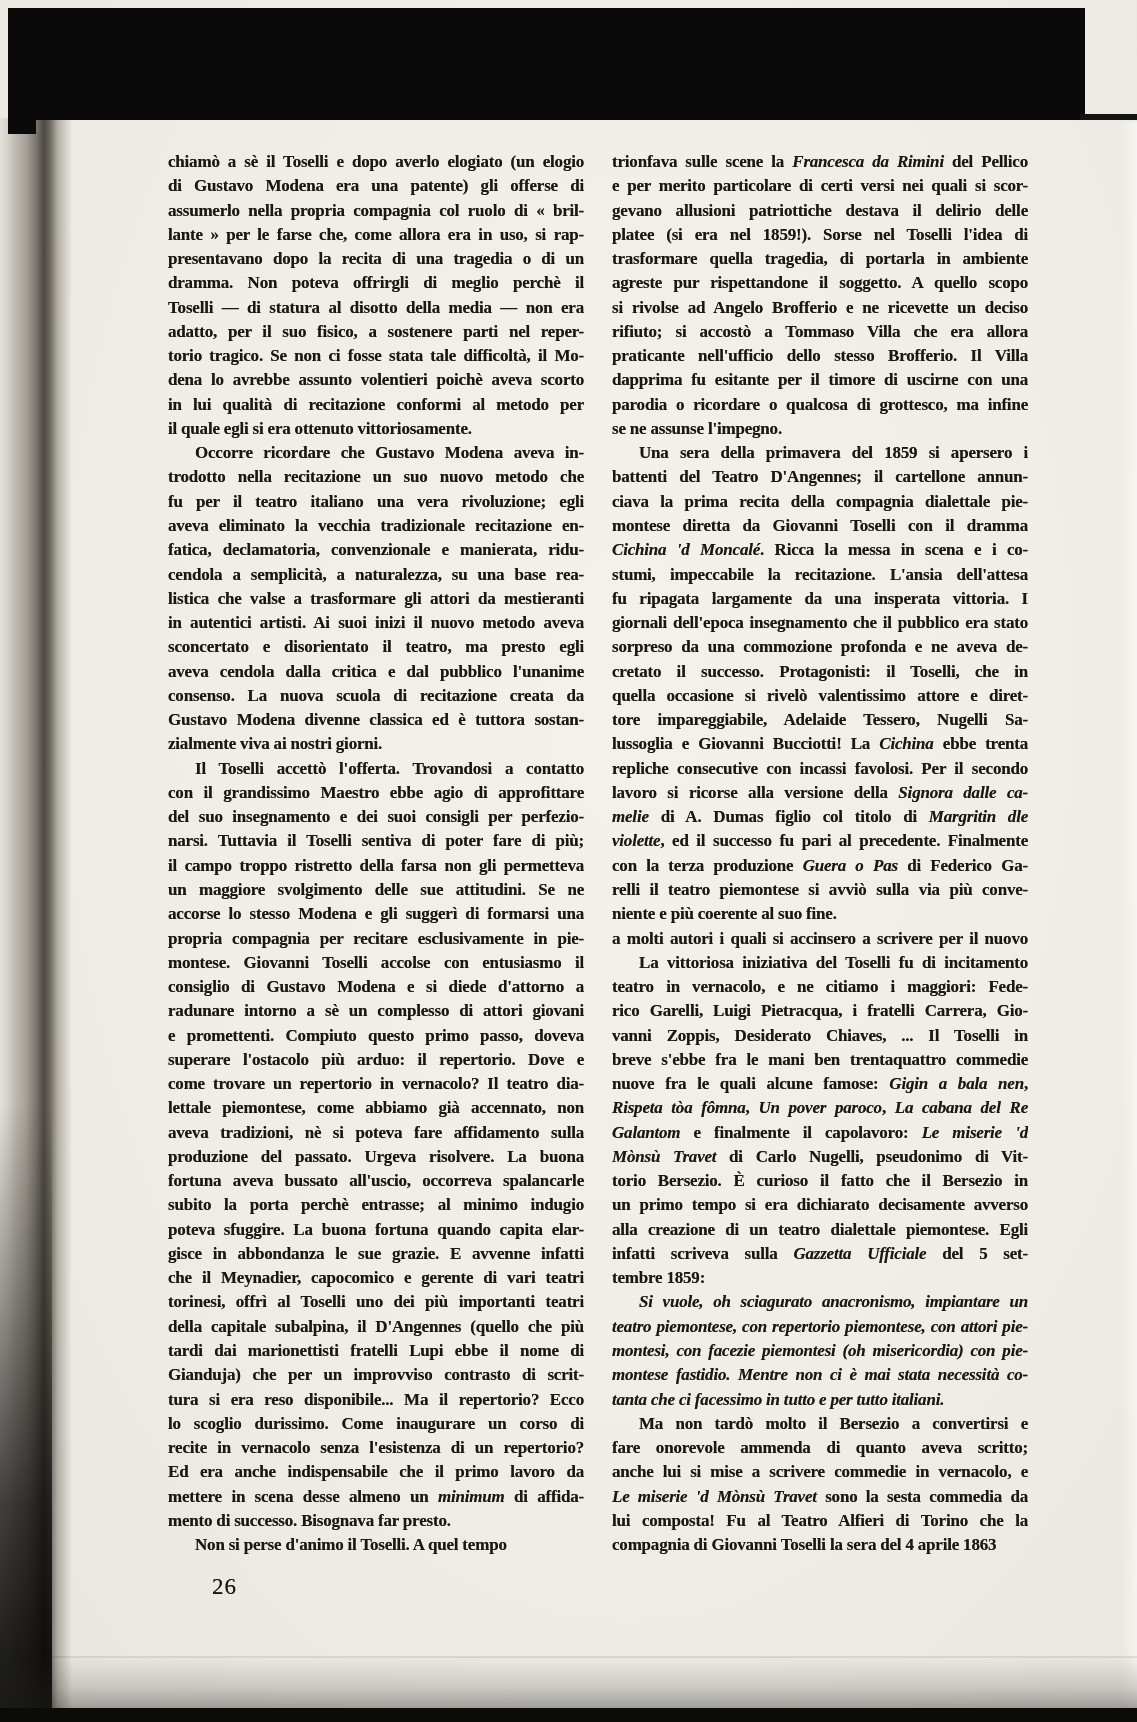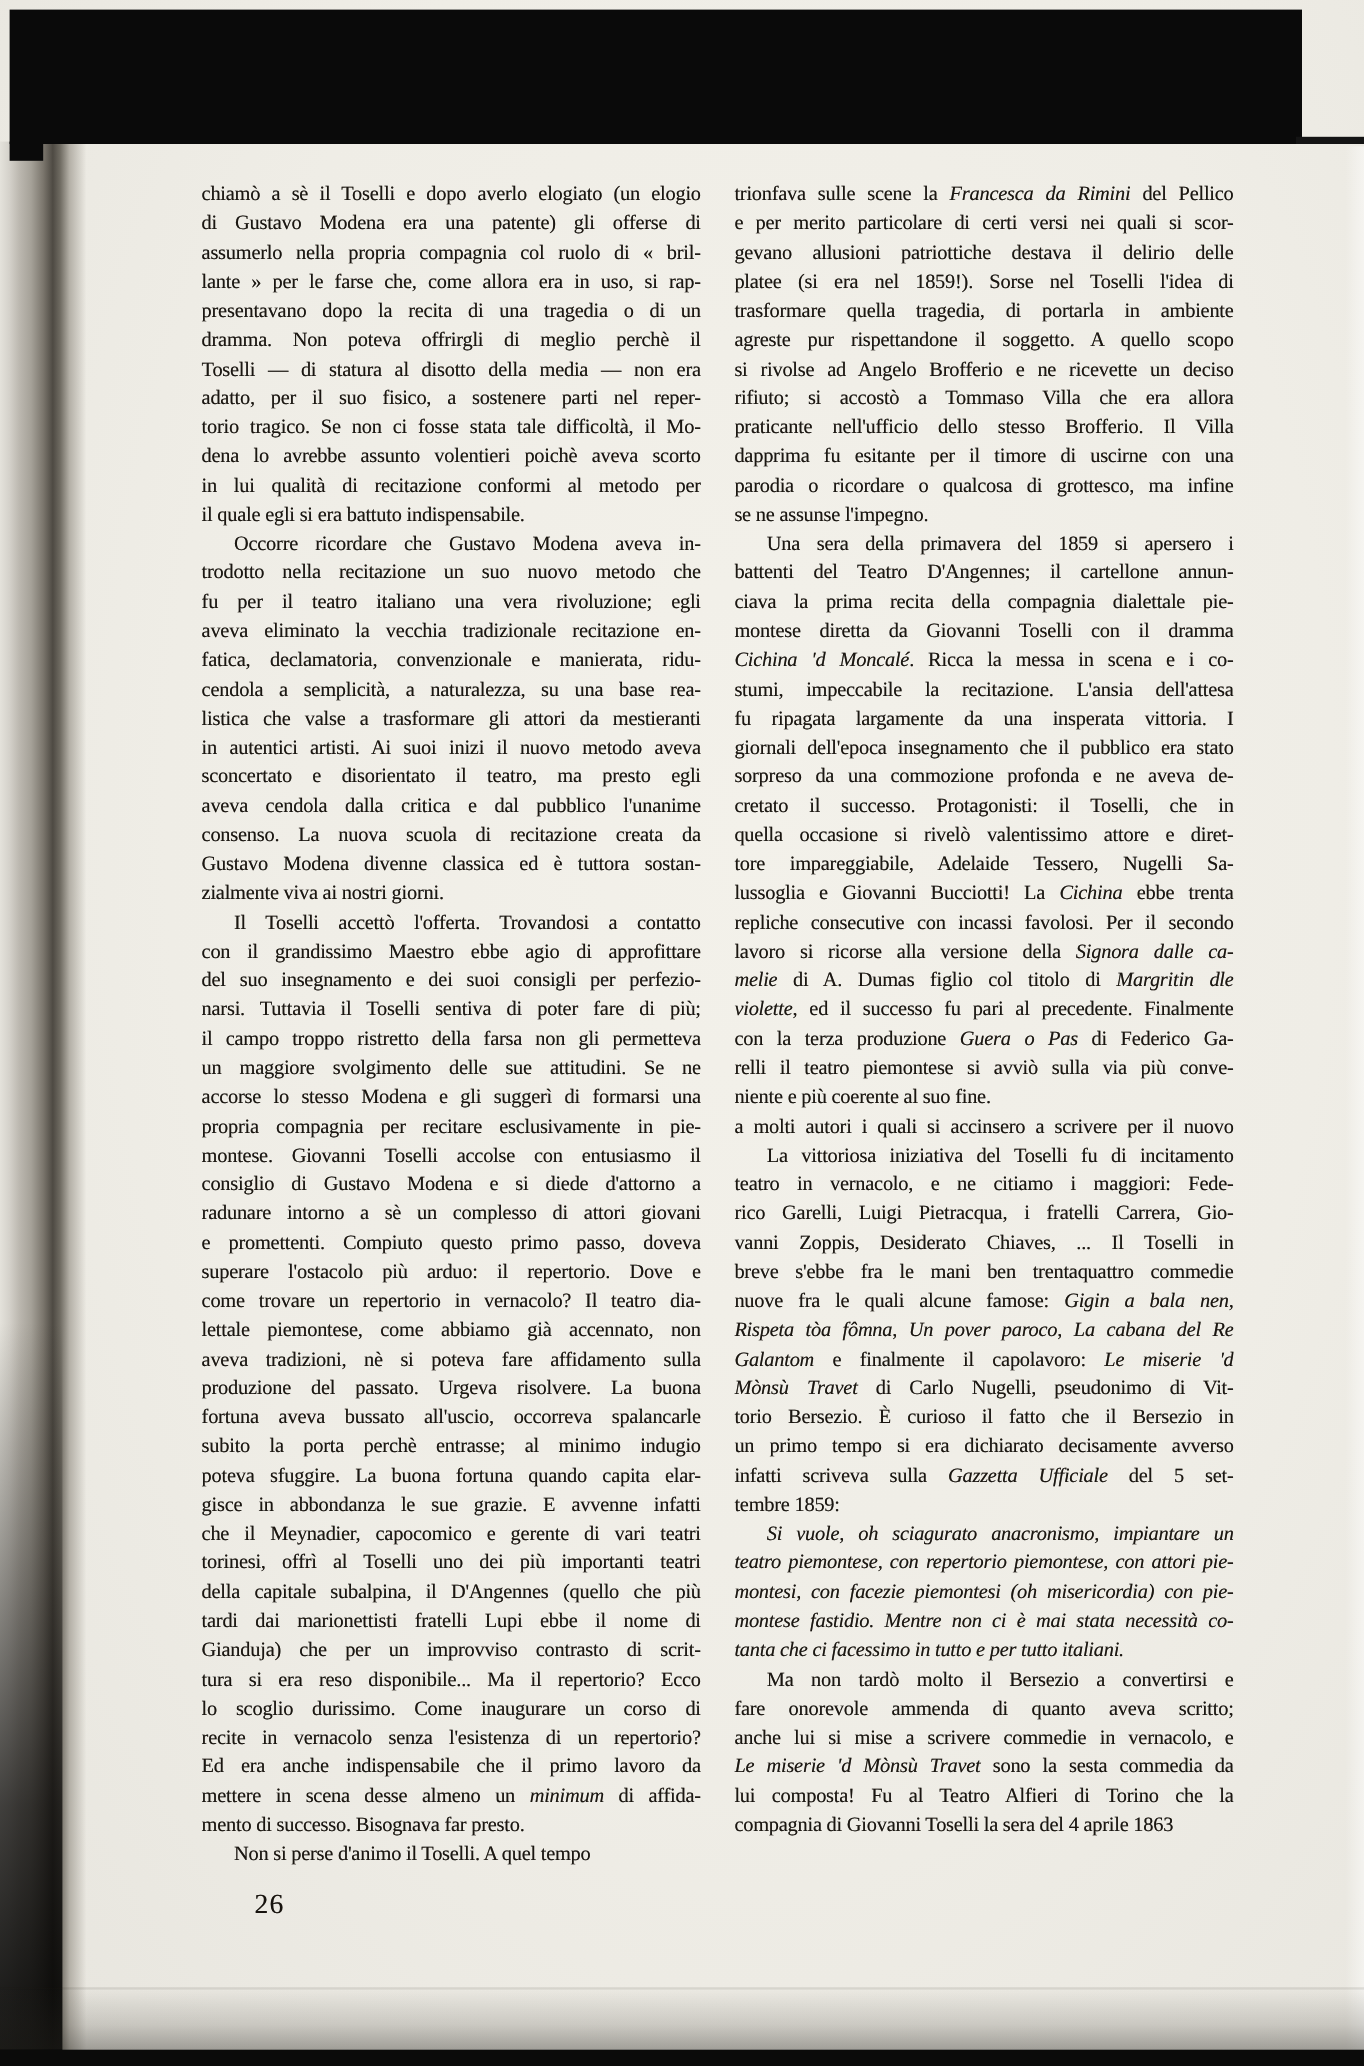--- a/index.html
+++ b/index.html
@@ -47,20 +47,21 @@
   .right-edge{
     position:absolute;right:0;top:122px;bottom:14px;width:16px;
     background:linear-gradient(270deg, rgba(255,255,255,0.5), rgba(255,255,255,0));
   }
   
   .column{
     position:absolute;top:150px;width:416px;
     font-size:17px;line-height:24.27px;letter-spacing:-0.2px;
     color:#1b1712;
     text-shadow:0 0 0.5px rgba(27,23,18,0.6);
+    font-weight:bold;
   }
   .column-left{left:168px;}
   .column-right{left:612px;}
   .para{margin:0;}
   .para.italic .line{font-style:italic;}
   .line{
     height:24.27px;overflow:hidden;
     text-align:justify;text-align-last:justify;
   }
   .line.lastline{text-align-last:left;}
@@ -89,21 +90,21 @@
         <div class="line"><span>di Gustavo Modena era una patente) gli offerse di</span></div>
         <div class="line"><span>assumerlo nella propria compagnia col ruolo di « bril-</span></div>
         <div class="line"><span>lante » per le farse che, come allora era in uso, si rap-</span></div>
         <div class="line"><span>presentavano dopo la recita di una tragedia o di un</span></div>
         <div class="line"><span>dramma. Non poteva offrirgli di meglio perchè il</span></div>
         <div class="line"><span>Toselli — di statura al disotto della media — non era</span></div>
         <div class="line"><span>adatto, per il suo fisico, a sostenere parti nel reper-</span></div>
         <div class="line"><span>torio tragico. Se non ci fosse stata tale difficoltà, il Mo-</span></div>
         <div class="line"><span>dena lo avrebbe assunto volentieri poichè aveva scorto</span></div>
         <div class="line"><span>in lui qualità di recitazione conformi al metodo per</span></div>
-        <div class="line lastline"><span>il quale egli si era battuto indispensabile.</span></div>
+        <div class="line lastline"><span>il quale egli si era ottenuto vittoriosamente.</span></div>
       </div>
       <div class="para">
         <div class="line indent"><span>Occorre ricordare che Gustavo Modena aveva in-</span></div>
         <div class="line"><span>trodotto nella recitazione un suo nuovo metodo che</span></div>
         <div class="line"><span>fu per il teatro italiano una vera rivoluzione; egli</span></div>
         <div class="line"><span>aveva eliminato la vecchia tradizionale recitazione en-</span></div>
         <div class="line"><span>fatica, declamatoria, convenzionale e manierata, ridu-</span></div>
         <div class="line"><span>cendola a semplicità, a naturalezza, su una base rea-</span></div>
         <div class="line"><span>listica che valse a trasformare gli attori da mestieranti</span></div>
         <div class="line"><span>in autentici artisti. Ai suoi inizi il nuovo metodo aveva</span></div>
@@ -194,20 +195,21 @@
         <div class="line"><span>teatro in vernacolo, e ne citiamo i maggiori: Fede-</span></div>
         <div class="line"><span>rico Garelli, Luigi Pietracqua, i fratelli Carrera, Gio-</span></div>
         <div class="line"><span>vanni Zoppis, Desiderato Chiaves, ... Il Toselli in</span></div>
         <div class="line"><span>breve s'ebbe fra le mani ben trentaquattro commedie</span></div>
         <div class="line"><span>nuove fra le quali alcune famose: </span><i>Gigin a bala nen</i><span>,</span></div>
         <div class="line"><i>Rispeta tòa fômna</i><span>, </span><i>Un pover paroco</i><span>, </span><i>La cabana del Re</i></div>
         <div class="line"><i>Galantom</i><span> e finalmente il capolavoro: </span><i>Le miserie 'd</i></div>
         <div class="line"><i>Mònsù Travet</i><span> di Carlo Nugelli, pseudonimo di Vit-</span></div>
         <div class="line"><span>torio Bersezio. È curioso il fatto che il Bersezio in</span></div>
         <div class="line"><span>un primo tempo si era dichiarato decisamente avverso</span></div>
+        <div class="line"><span>alla creazione di un teatro dialettale piemontese. Egli</span></div>
         <div class="line"><span>infatti scriveva sulla </span><i>Gazzetta Ufficiale</i><span> del 5 set-</span></div>
         <div class="line lastline"><span>tembre 1859:</span></div>
       </div>
       <div class="para italic">
         <div class="line indent"><span>Si vuole, oh sciagurato anacronismo, impiantare un</span></div>
         <div class="line"><span>teatro piemontese, con repertorio piemontese, con attori pie-</span></div>
         <div class="line"><span>montesi, con facezie piemontesi (oh misericordia) con pie-</span></div>
         <div class="line"><span>montese fastidio. Mentre non ci è mai stata necessità co-</span></div>
         <div class="line lastline"><span>tanta che ci facessimo in tutto e per tutto italiani.</span></div>
       </div>

